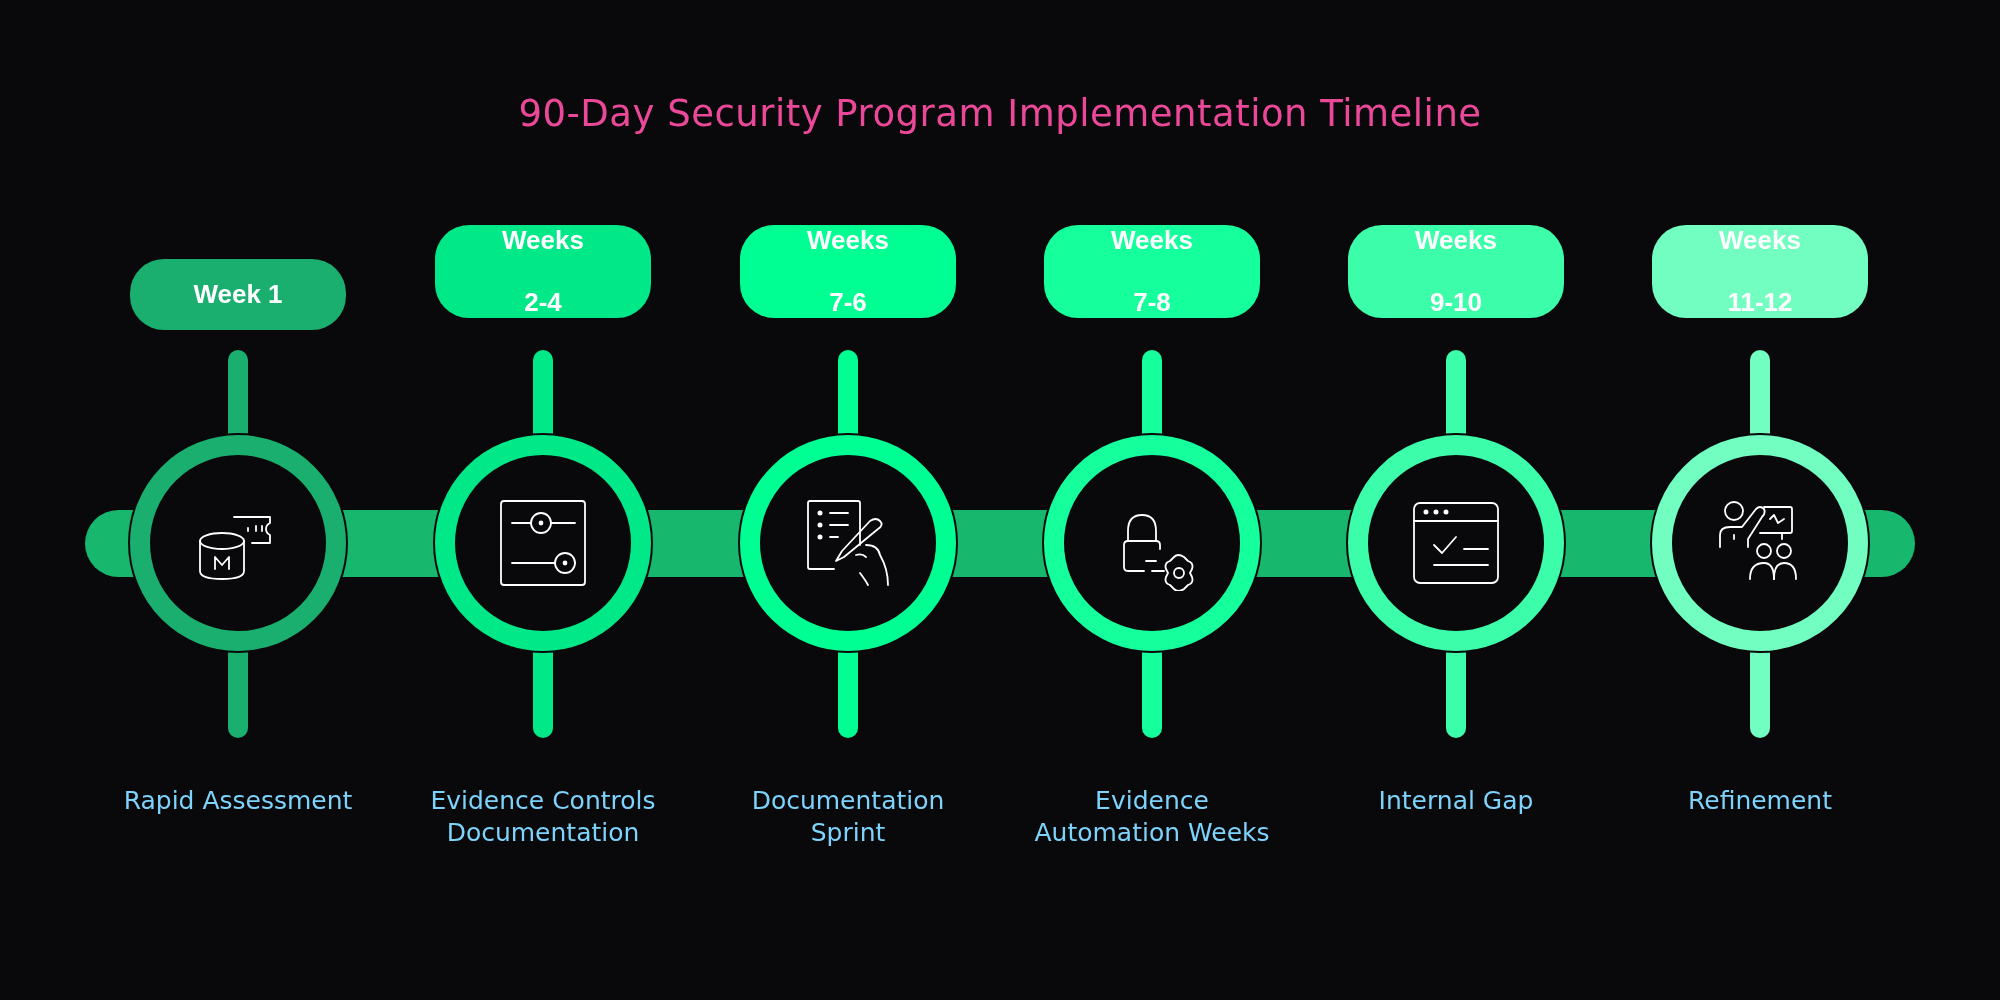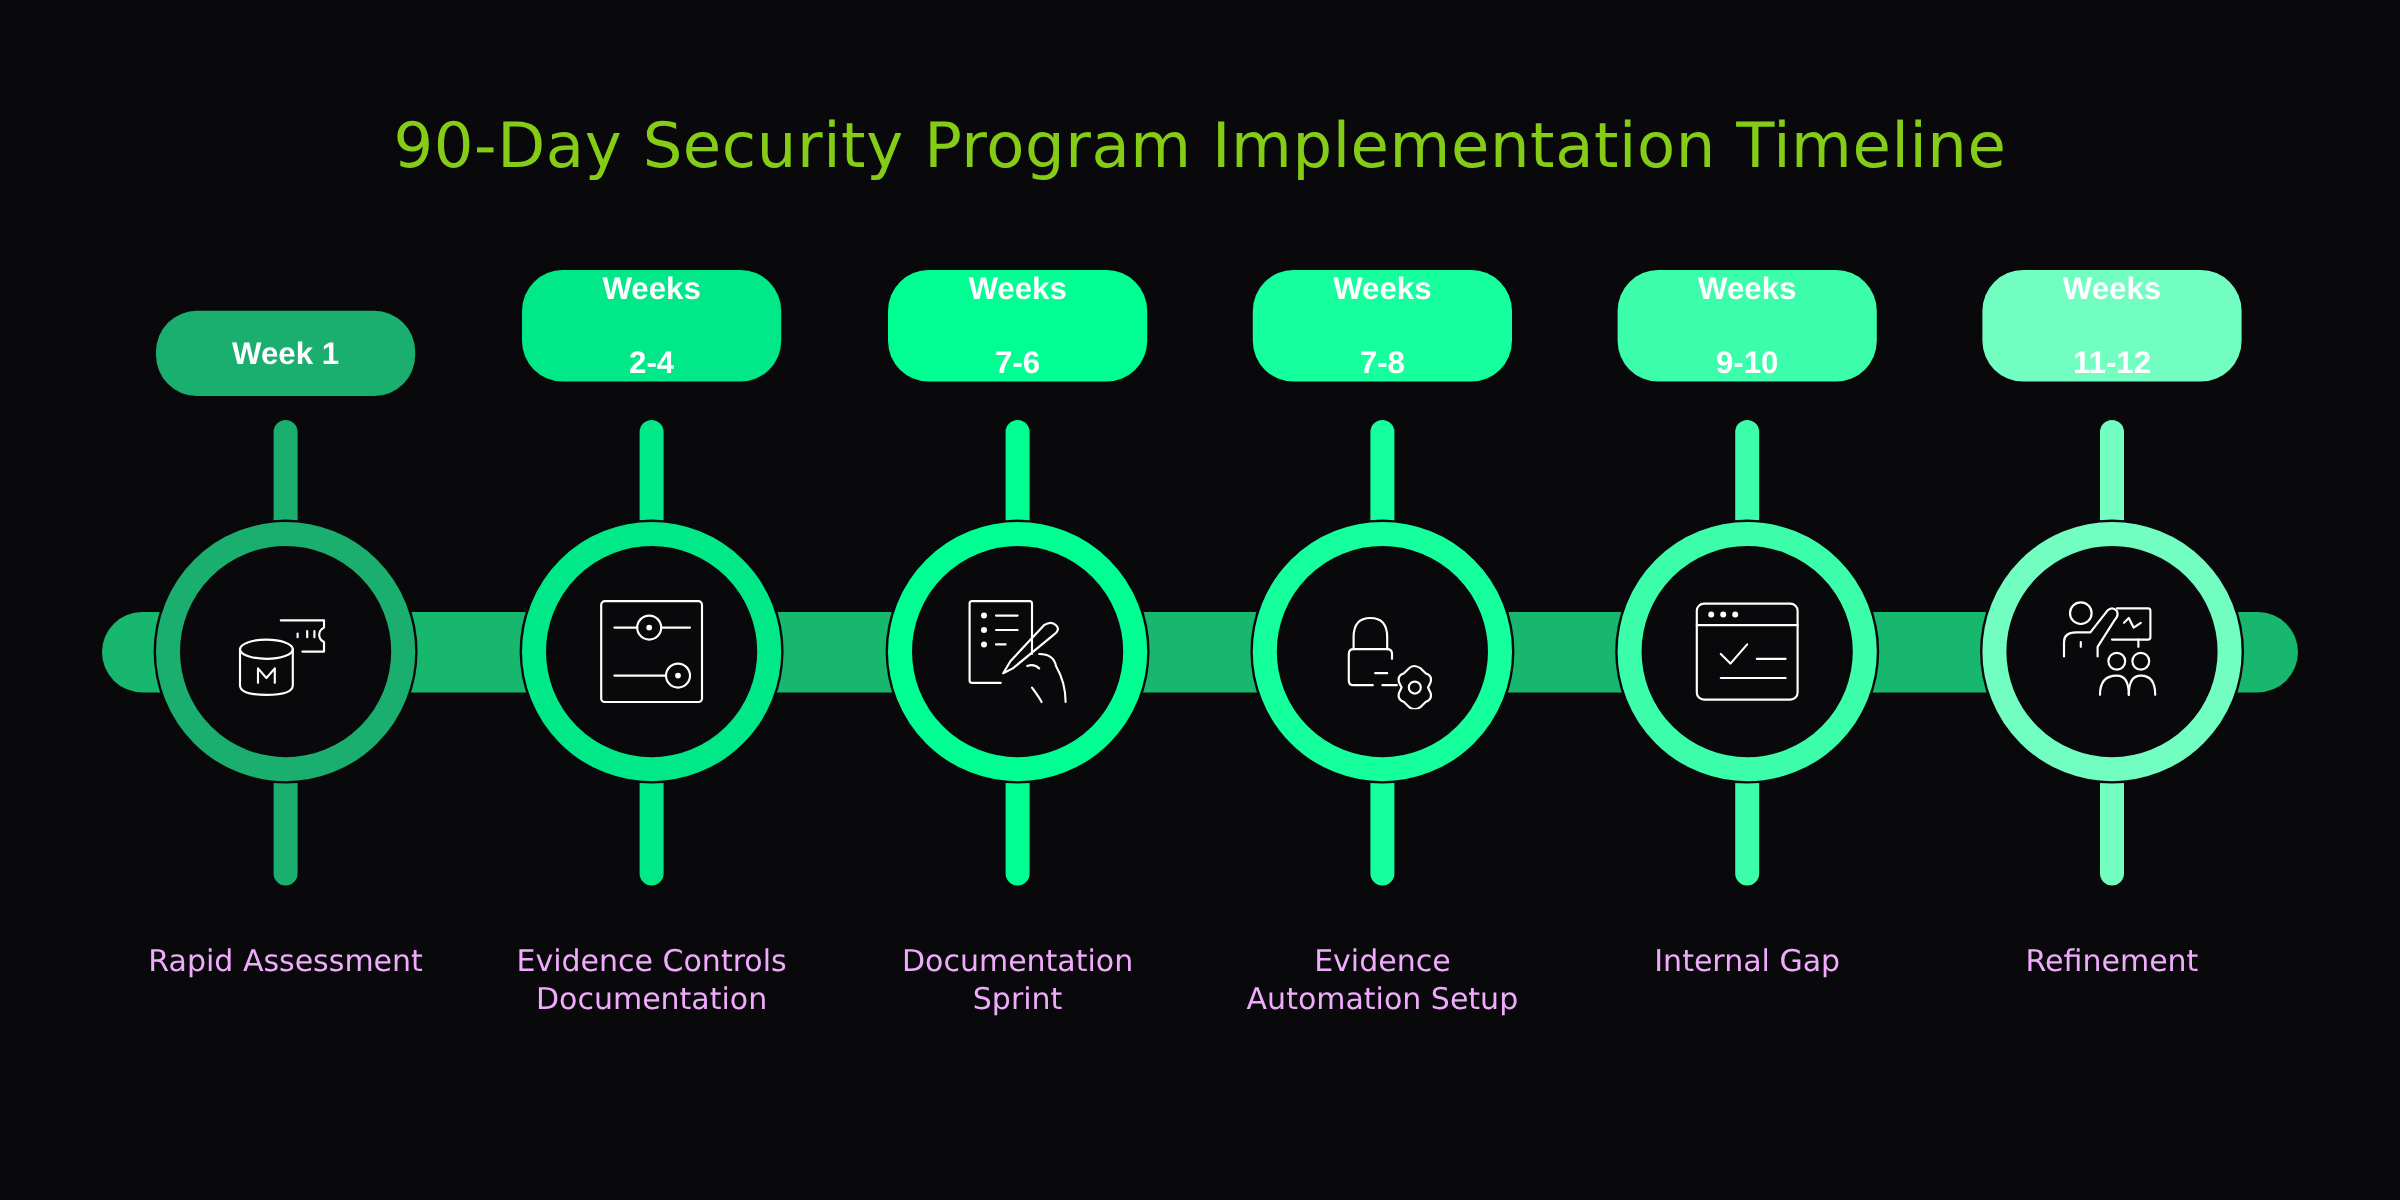--- a/index.html
+++ b/index.html
@@ -2,21 +2,21 @@
 <html><head>
 <meta charset="utf-8">
 <style>
   html, body { margin:0; padding:0; }
   body {
     width:2000px; height:1000px; background:#09090b; position:relative; overflow:hidden;
     font-family:"DejaVu Sans", "Liberation Sans", sans-serif; color:#ffffff;
   }
   .title {
     position:absolute; left:0; top:92px; width:2000px; text-align:center;
-    font-size:52px; font-weight:500; letter-spacing:0.5px; color:#84cc16;
+    font-size:37px; font-weight:500; letter-spacing:0.5px; color:#ec4899;
     font-family:"DejaVu Sans", sans-serif;
   }
   .track {
     position:absolute; left:85px; top:510px; width:1830px; height:67px;
     background:#17b76d; border-radius:34px;
   }
   .stage { position:absolute; top:0; width:0; height:1000px; }
   .pill {
     position:absolute; width:216px; left:-108px;
     border-radius:34px; display:flex; flex-direction:column;
@@ -33,21 +33,21 @@
   .stem.bottom { top:625px; height:113px; }
   .ring {
     position:absolute; left:-108px; top:435px; width:216px; height:216px;
     border-radius:50%; box-sizing:border-box; border:20px solid;
     background:#09090b; box-shadow:0 0 0 2px #09090b;
     display:flex; align-items:center; justify-content:center;
   }
   .ring svg { width:96px; height:96px; }
   .label {
     position:absolute; top:785px; width:300px; left:-150px; text-align:center;
-    font-family:"DejaVu Sans", sans-serif; font-size:25px; line-height:32px; color:#f0abfc;
+    font-family:"DejaVu Sans", sans-serif; font-size:25px; line-height:32px; color:#7dd3fc;
   }
 </style>
 </head>
 <body>
 
 <div class="title">90-Day Security Program Implementation Timeline</div>
 
 <div class="track"></div>
 
 <div class="stage" style="left:238px">
@@ -130,21 +130,21 @@
       <path d="M24 46 V36 Q24 20 38 20 Q52 20 52 36 V46"></path>
       <path d="M40 76 H24 Q20 76 20 72 V50 Q20 46 24 46 H52 Q56 46 56 50 V54"></path>
       <path d="M42 66 H52"></path>
       <path d="M48 76 H60"></path>
       <path d="M80 62 L84 66 Q90 68 88 74 L86 78 L88 82 Q90 88 84 90 L80 94 Q74 98 70 94 L66 90 Q60 88 62 82 L64 78 L62 74 Q60 68 66 66 L70 62 Q74 58 80 62 Z"></path>
       <circle cx="75" cy="78" r="5"></circle>
     </svg>
   </div>
   <div class="label">
     <div>Evidence</div>
-    <div>Automation Setup</div>
+    <div>Automation Weeks</div>
   </div>
 </div>
 
 <div class="stage" style="left:1456px">
   <div class="pill double" style="background:#3cfda9">
     <span>Weeks</span>
     <span>9-10</span>
   </div>
   <div class="stem top" style="background:#3cfda9"></div>
   <div class="stem bottom" style="background:#3cfda9"></div>

